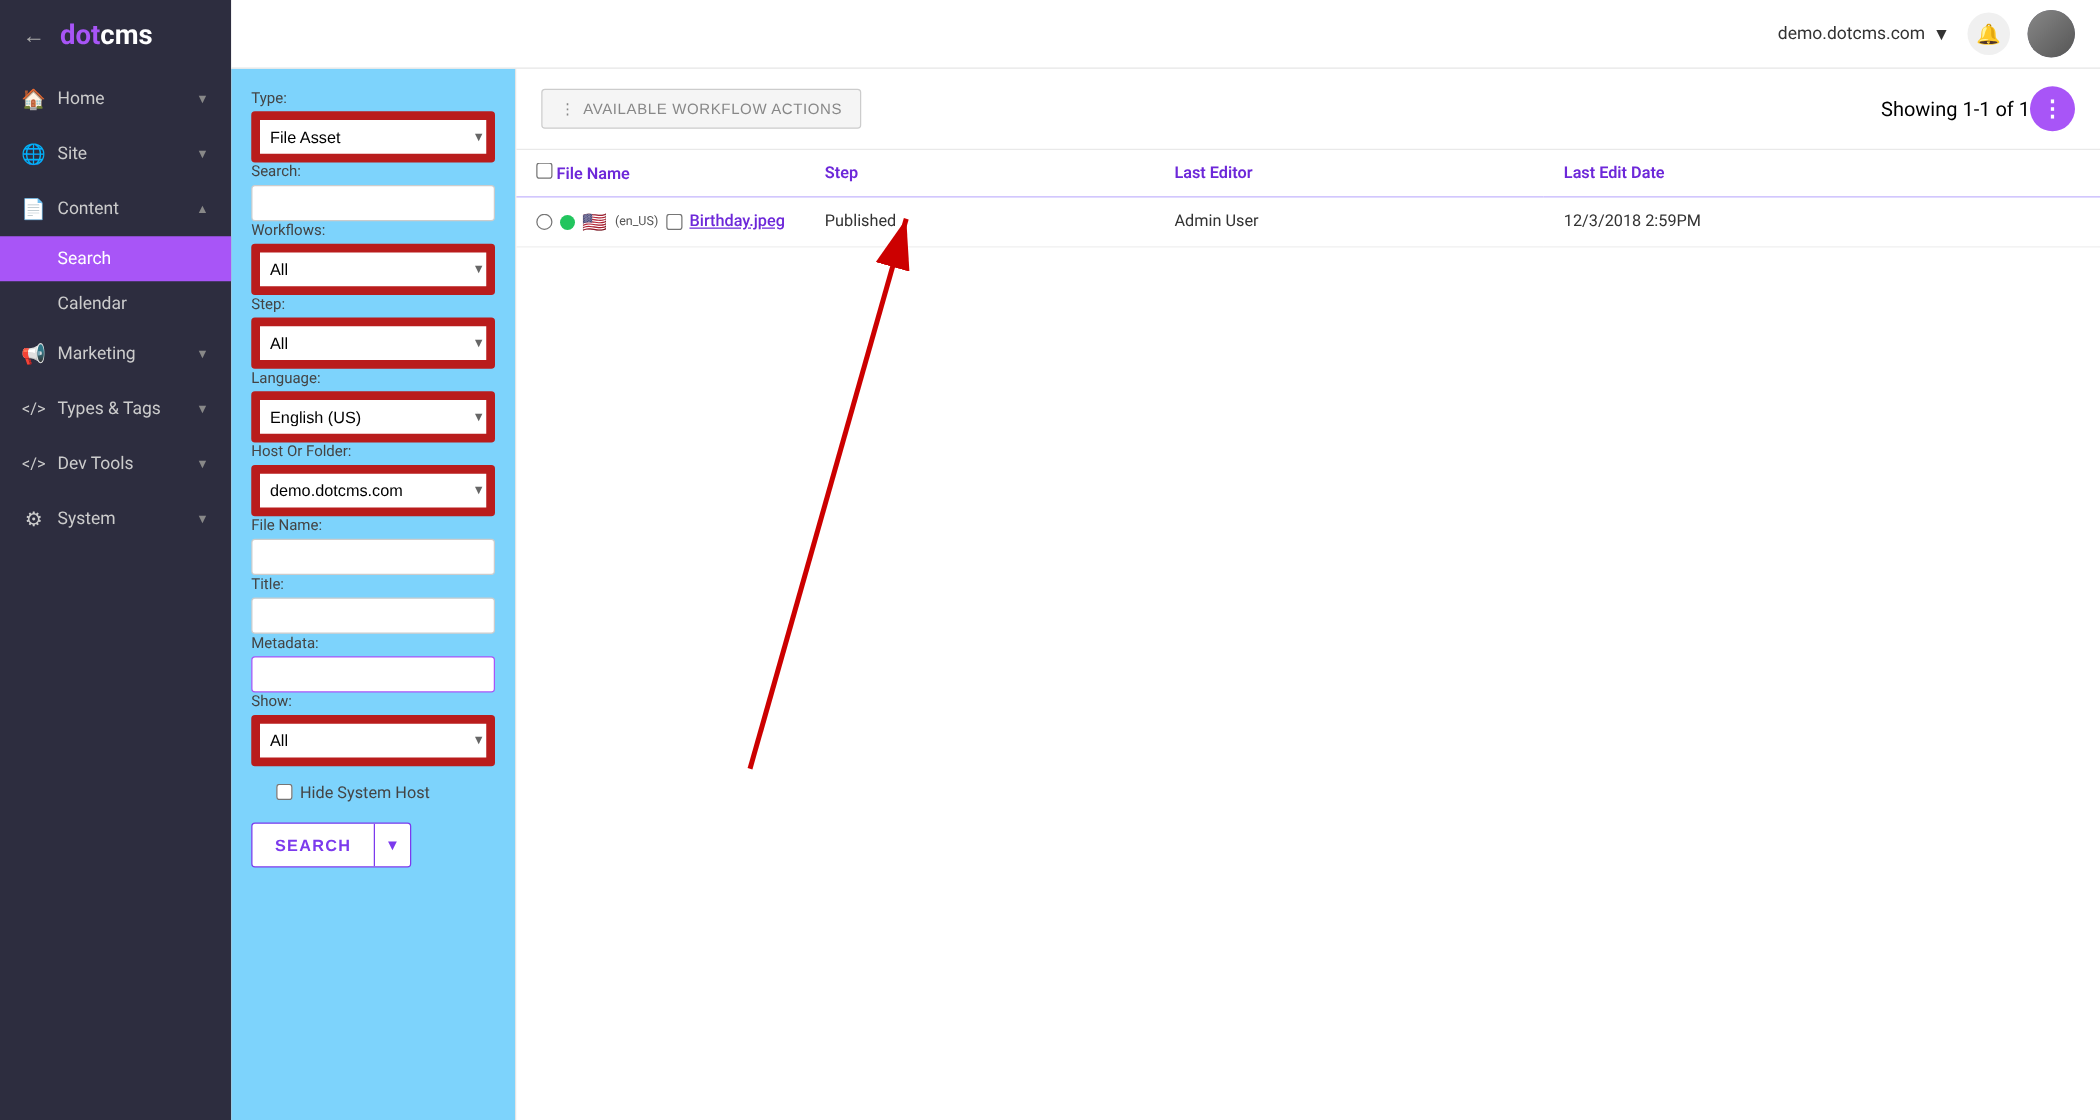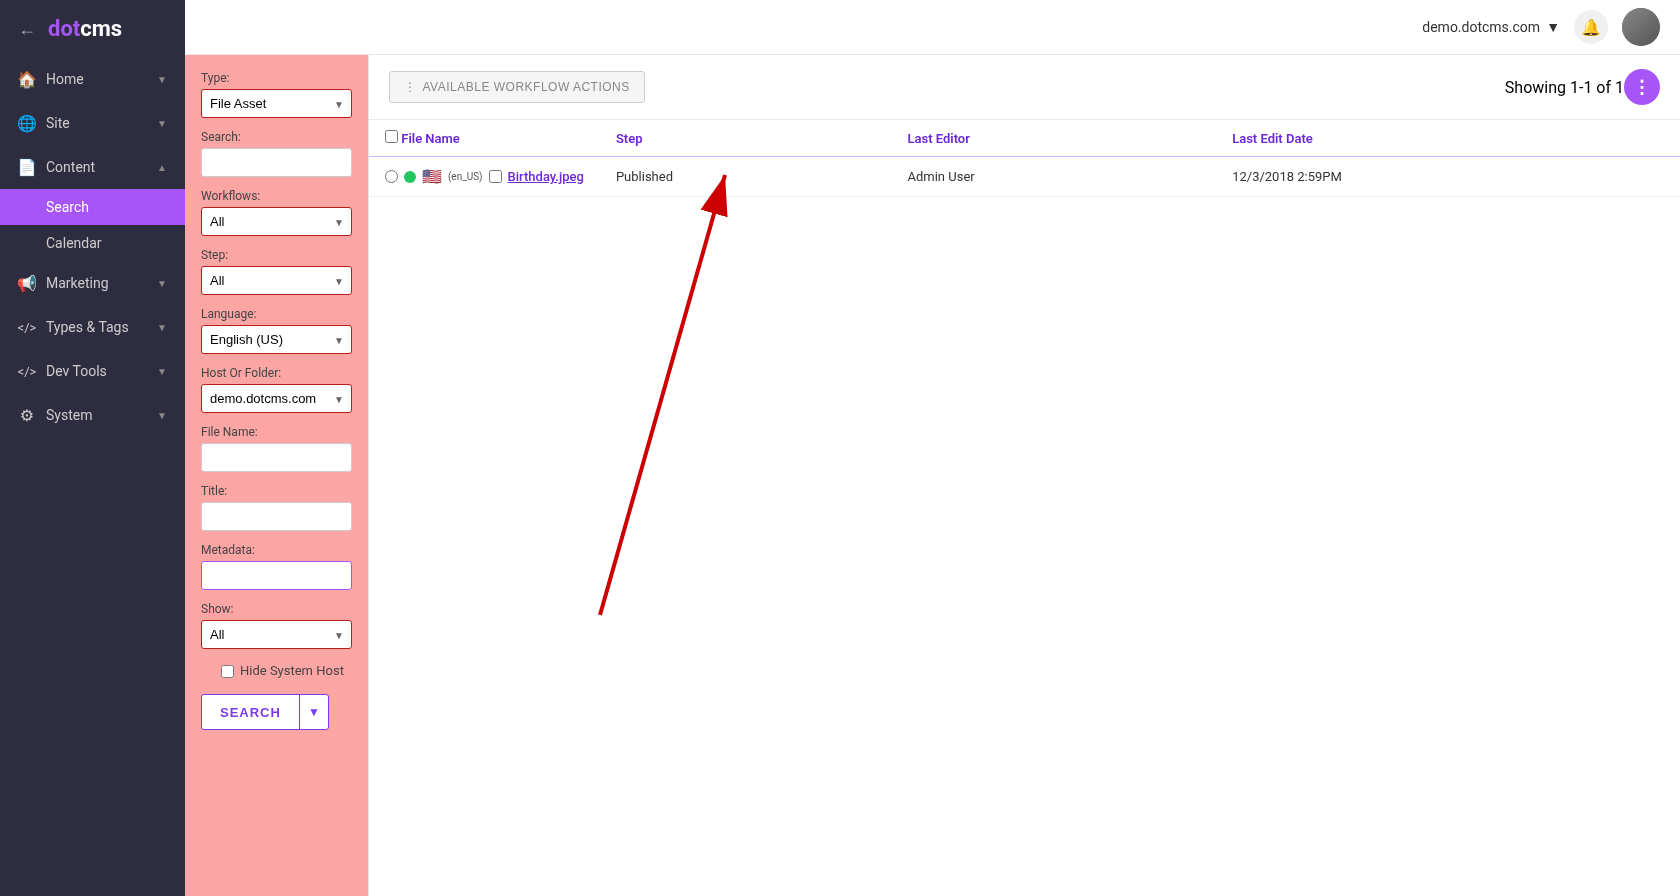--- a/index.html
+++ b/index.html
@@ -23,29 +23,29 @@
     .topbar { height: 55px; background: white; display: flex; align-items: center; justify-content: flex-end; padding: 0 20px; gap: 14px; border-bottom: 1px solid #e5e5e5; }
     .topbar-domain { display: flex; align-items: center; gap: 6px; font-size: 14px; color: #333; cursor: pointer; }
     .topbar-bell { width: 34px; height: 34px; border-radius: 50%; background: #f0f0f0; display: flex; align-items: center; justify-content: center; cursor: pointer; }
     .topbar-avatar { width: 38px; height: 38px; border-radius: 50%; background: #6d6d7a; display: flex; align-items: center; justify-content: center; overflow: hidden; cursor: pointer; }
     .avatar-img { width: 100%; height: 100%; background: linear-gradient(135deg, #888, #555); border-radius: 50%; }
 
     
     .content-area { display: flex; flex: 1; overflow: hidden; }
 
     
-    .filter-panel { width: 184px; background: #fca5a5; border-right: 1px solid #e5e5e5; padding: 16px; overflow-y: auto; flex-shrink: 0; }
-    .filter-label { font-size: 12px; color: #444; margin-bottom: 4px; margin-top: 12px; }
+    .filter-panel { width: 228px; background: #7dd3fc; border-right: 1px solid #e5e5e5; padding: 16px; overflow-y: auto; flex-shrink: 0; }
+    .filter-label { font-size: 12px; color: #444; margin-bottom: 4px; }
     .filter-label:first-child { margin-top: 0; }
     .filter-input { width: 100%; padding: 6px 8px; border: 1px solid #ccc; border-radius: 3px; font-size: 13px; outline: none; }
     .filter-select-wrap { position: relative; width: 100%; }
-    .filter-select { width: 100%; padding: 6px 28px 6px 8px; border: 1px solid #b91c1c; border-radius: 3px; font-size: 13px; appearance: none; background: white; cursor: pointer; outline: none; }
+    .filter-select { width: 100%; padding: 6px 28px 6px 8px; border: 7px solid #b91c1c; border-radius: 3px; font-size: 13px; appearance: none; background: white; cursor: pointer; outline: none; }
     .filter-select-wrap::after { content: '▼'; position: absolute; right: 8px; top: 50%; transform: translateY(-50%); font-size: 10px; color: #666; pointer-events: none; }
     .filter-metadata { width: 100%; padding: 6px 8px; border: 1.5px solid #a855f7; border-radius: 3px; font-size: 13px; outline: none; }
-    .checkbox-row { display: flex; align-items: flex-end; gap: 6px; margin-top: 14px; font-size: 13px; color: #444; padding-left: 20px; }
+    .checkbox-row { display: flex; align-items: flex-start; gap: 6px; margin-top: 14px; font-size: 13px; color: #444; padding-left: 20px; }
     .search-btn-wrap { margin-top: 16px; display: flex; }
     .search-btn { display: flex; align-items: center; gap: 0; background: white; border: 1.5px solid #7c3aed; border-radius: 3px; overflow: hidden; cursor: pointer; }
     .search-btn-main { padding: 8px 18px; font-size: 13px; font-weight: 600; color: #7c3aed; letter-spacing: 1px; border: none; background: transparent; cursor: pointer; }
     .search-btn-divider { width: 1px; background: #7c3aed; height: 34px; }
     .search-btn-arrow { padding: 0 8px; border: none; background: transparent; color: #7c3aed; cursor: pointer; font-size: 12px; height: 34px; display: flex; align-items: center; }
 
     
     .results-area { flex: 1; background: white; overflow-y: auto; display: flex; flex-direction: column; }
     .results-toolbar { display: flex; align-items: center; justify-content: space-between; padding: 14px 20px; border-bottom: 1px solid #e9e9e9; }
     .workflow-btn { display: flex; align-items: center; gap: 6px; padding: 8px 14px; border: 1px solid #ccc; background: #f5f5f5; border-radius: 3px; font-size: 12px; color: #888; cursor: pointer; letter-spacing: 0.5px; }

